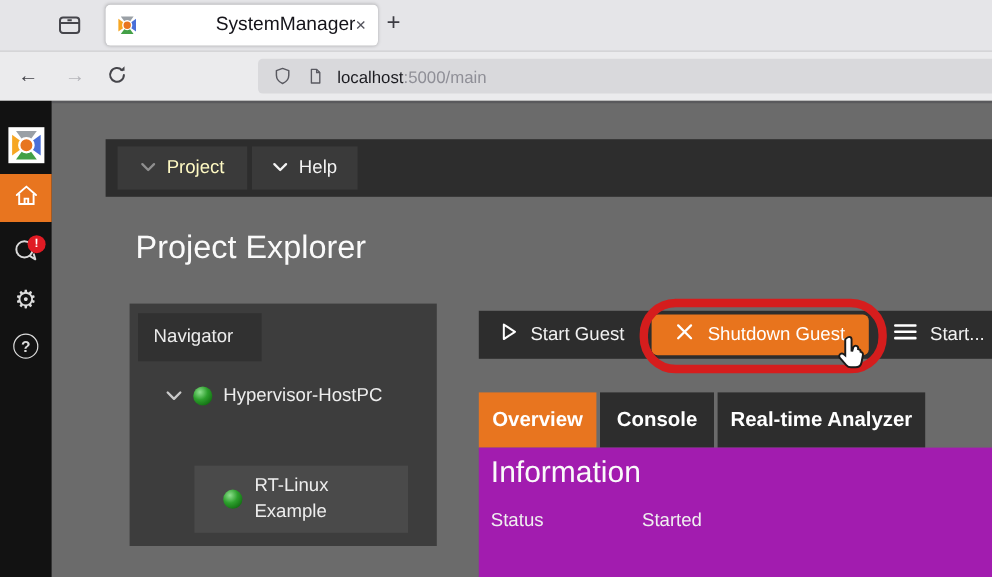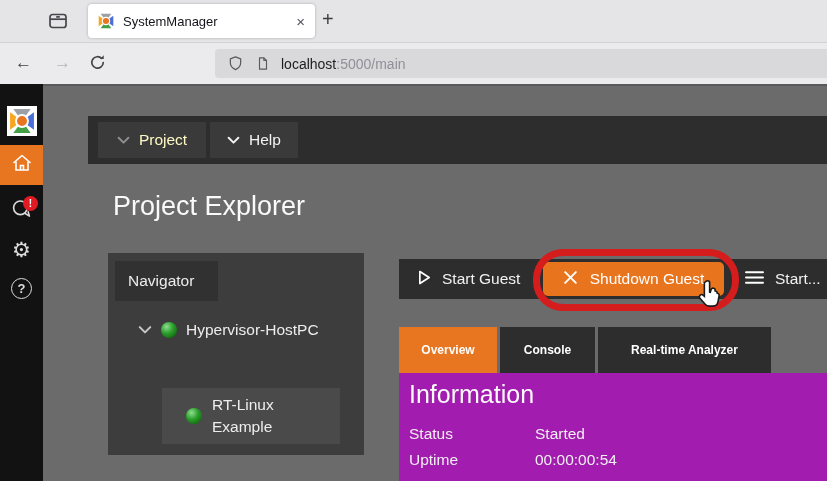--- a/index.html
+++ b/index.html
@@ -6,21 +6,21 @@
     font-family:"Liberation Sans",sans-serif;-webkit-font-smoothing:antialiased;}
   #root{position:relative;width:827px;height:481px;background:#6b6b6b;}
 
   
   .tabbar{position:absolute;left:0;top:0;width:827px;height:42px;background:#e5e5e8;
     border-bottom:1px solid #d2d2d6;}
   .ffview{position:absolute;left:48px;top:11px;width:20px;height:20px;cursor:pointer;}
   .tab{position:absolute;left:88px;top:4px;width:227px;height:34px;background:#ffffff;
     border-radius:4px;box-shadow:0 0 3px rgba(0,0,0,.25);display:flex;align-items:center;}
   .tab .fav{width:16px;height:16px;margin-left:10px;flex:0 0 auto;}
-  .tab-title{margin-left:9px;font-size:13px;color:#15141a;white-space:nowrap;overflow:hidden;flex:1;}
+  .tab-title{margin-left:9px;font-size:16px;color:#15141a;white-space:nowrap;overflow:hidden;flex:1;text-align:right;}
   .tab-close{flex:0 0 auto;margin-right:10px;font-size:15px;color:#55555e;cursor:pointer;line-height:1;}
   .newtab{position:absolute;left:322px;top:8px;font-size:20px;color:#3c3c43;cursor:pointer;}
 
   .toolbar{position:absolute;left:0;top:43px;width:827px;height:41px;background:#ebebed;}
   .nav-ic{position:absolute;top:9px;font-size:17px;line-height:22px;cursor:pointer;}
   .back{left:15px;color:#3f3f46;}
   .fwd{left:54px;color:#b5b5ba;}
   .reload{left:89px;top:11px;}
   .urlbar{position:absolute;left:215px;top:6px;width:612px;height:29px;background:#d9d9dc;
     border-radius:4px 0 0 4px;display:flex;align-items:center;cursor:text;}
@@ -76,21 +76,21 @@
   .act-start{left:19px;}
   .act-more{left:346px;}
   .shutdown-btn{position:absolute;left:144px;top:3px;width:181px;height:34px;background:#e8741d;
     border-radius:5px;display:flex;align-items:center;justify-content:center;gap:12px;
     color:#ffffff;font-size:15.5px;cursor:pointer;}
   .annotation{position:absolute;left:533px;top:249px;width:206px;height:62px;box-sizing:border-box;
     border:7px solid #d51d1d;border-radius:30px;pointer-events:none;}
   .cursor{position:absolute;left:697px;top:279px;pointer-events:none;}
 
   .tabs-row .apptab{position:absolute;top:327px;height:46px;background:#2d2d2d;color:#fff;
-    font-size:12px;font-weight:bold;display:flex;align-items:center;justify-content:center;cursor:pointer;}
+    font-size:17px;font-weight:bold;display:flex;align-items:center;justify-content:center;cursor:pointer;}
   .apptab.active{background:#e8751f;}
   .tab-overview{left:399px;width:98px;}
   .tab-console{left:500px;width:95px;}
   .tab-rta{left:598px;width:173px;}
 
   .infopanel{position:absolute;left:399px;top:373px;width:428px;height:108px;background:#a21caf;}
   .info-heading{position:absolute;left:10px;top:7px;font-size:25px;font-weight:400;color:#fafafa;}
   .info-row{position:absolute;left:10px;display:flex;font-size:15.5px;color:#f0f0f0;}
   .info-row .k{width:126px;}
   .irow0{top:52px;}
@@ -267,19 +267,15 @@
     <div class="apptab tab-console">Console</div>
     <div class="apptab tab-rta">Real-time Analyzer</div>
   </div>
 
   <div class="infopanel">
     <div class="info-heading">Information</div>
     <div class="info-row irow0">
       <span class="k">Status</span>
       <span class="v">Started</span>
     </div>
-    <div class="info-row irow1">
-      <span class="k">Uptime</span>
-      <span class="v">00:00:00:54</span>
-    </div>
   </div>
 
 </div>
 
 </body></html>

